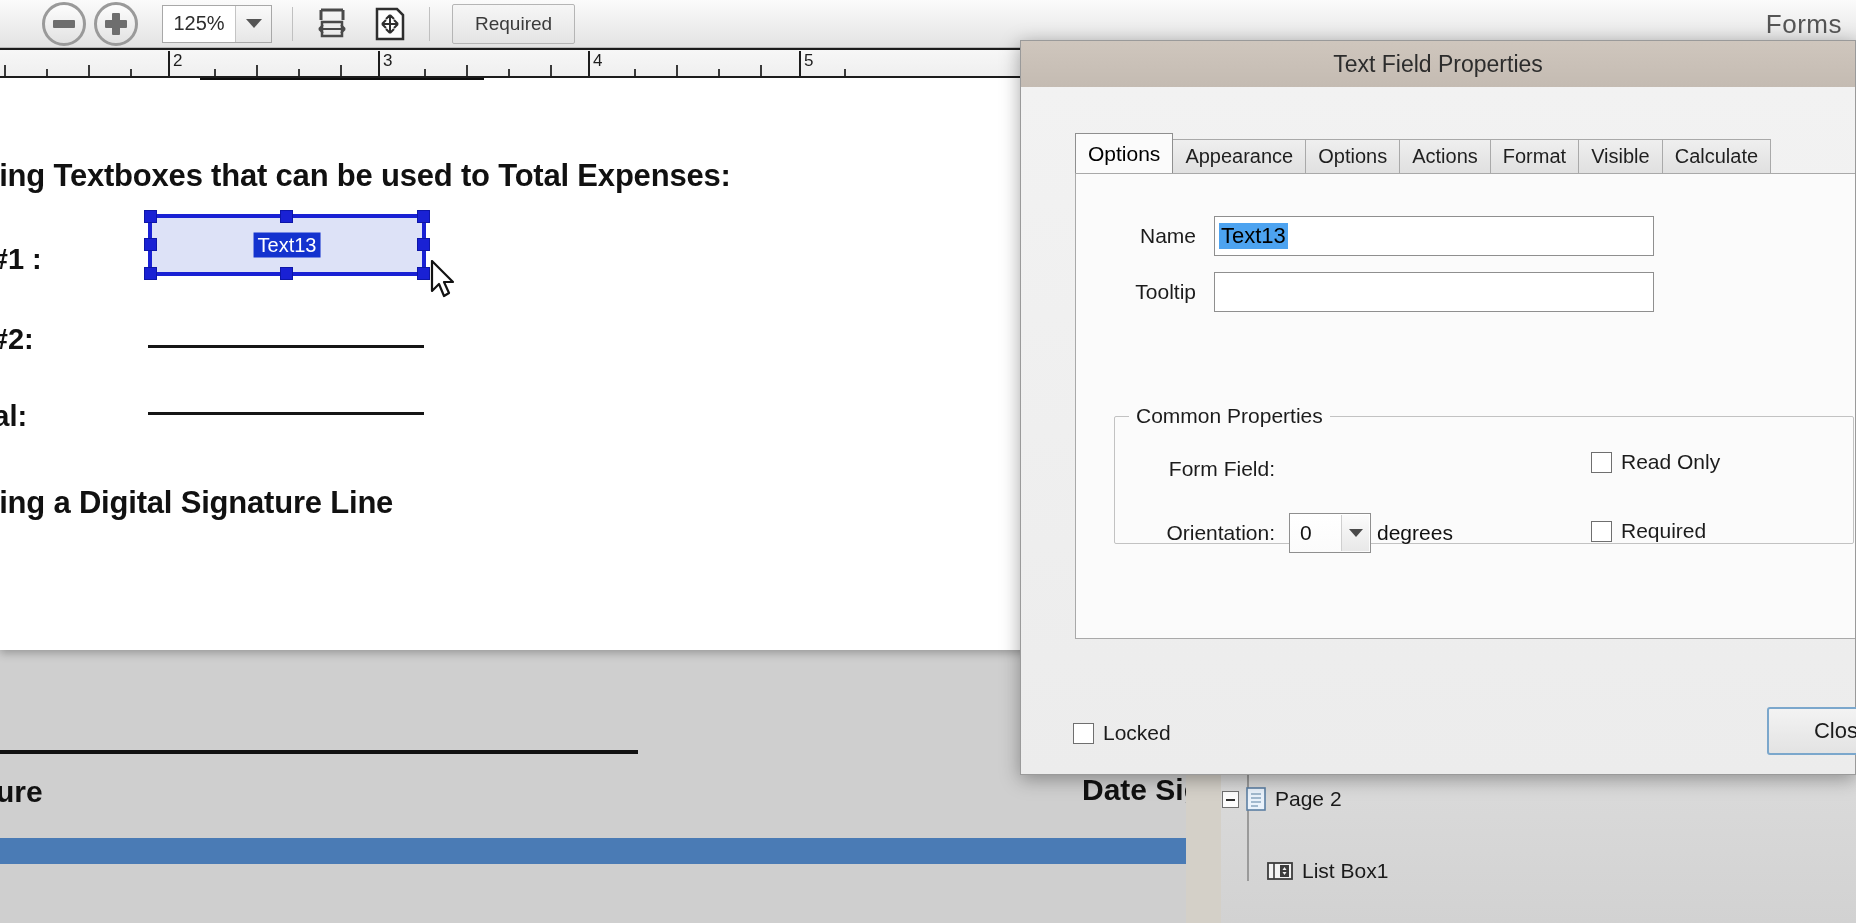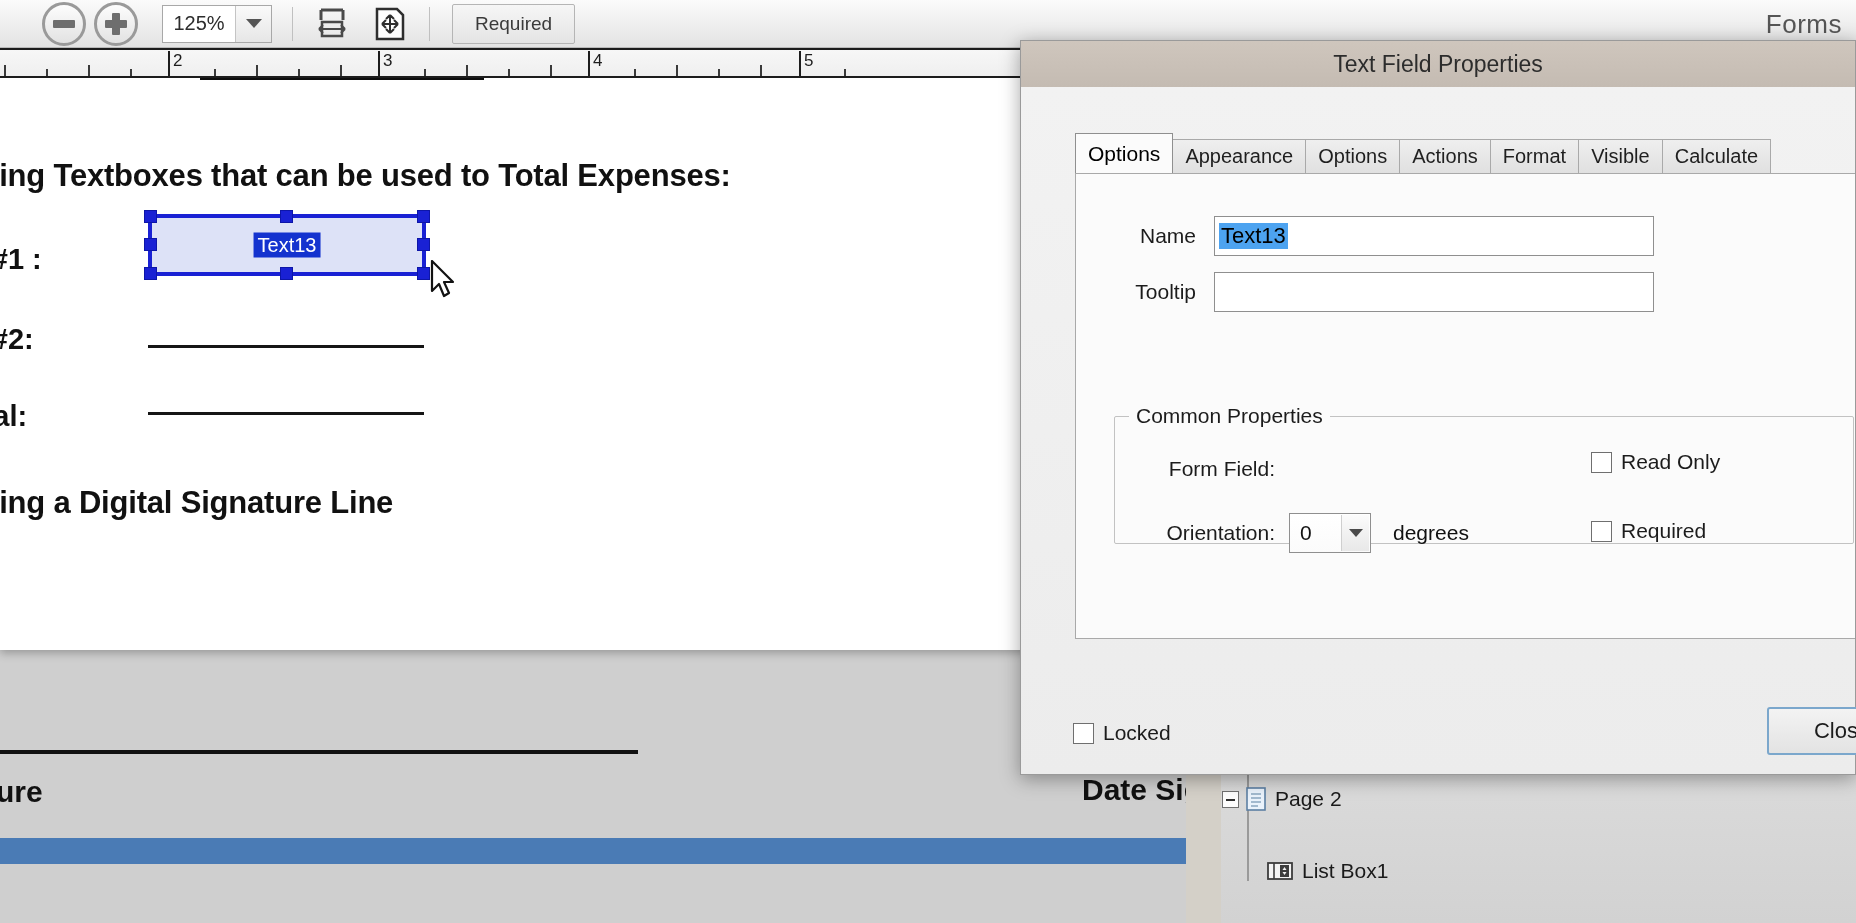--- a/index.html
+++ b/index.html
@@ -460,21 +460,21 @@
           </div>
 
           <div class="row" style="left:0px;top:96px;width:720px;">
             <div class="row-label" style="width:160px">Orientation:</div>
             <div class="combo" style="margin-left:14px;width:82px;">
               <span class="cv">0</span>
               <span class="cbtn" style="width:28px">
                 <span class="chev"></span>
               </span>
             </div>
-            <div class="plain-text" style="margin-left:22px">degrees</div>
+            <div class="plain-text" style="margin-left:6px">degrees</div>
           </div>
 
           <div class="cb-row" style="left:476px;top:33px;">
             <span class="cbox"></span>
             <span class="cb-label">Read Only</span>
           </div>
 
           <div class="cb-row" style="left:476px;top:102px;">
             <span class="cbox"></span>
             <span class="cb-label">Required</span>

